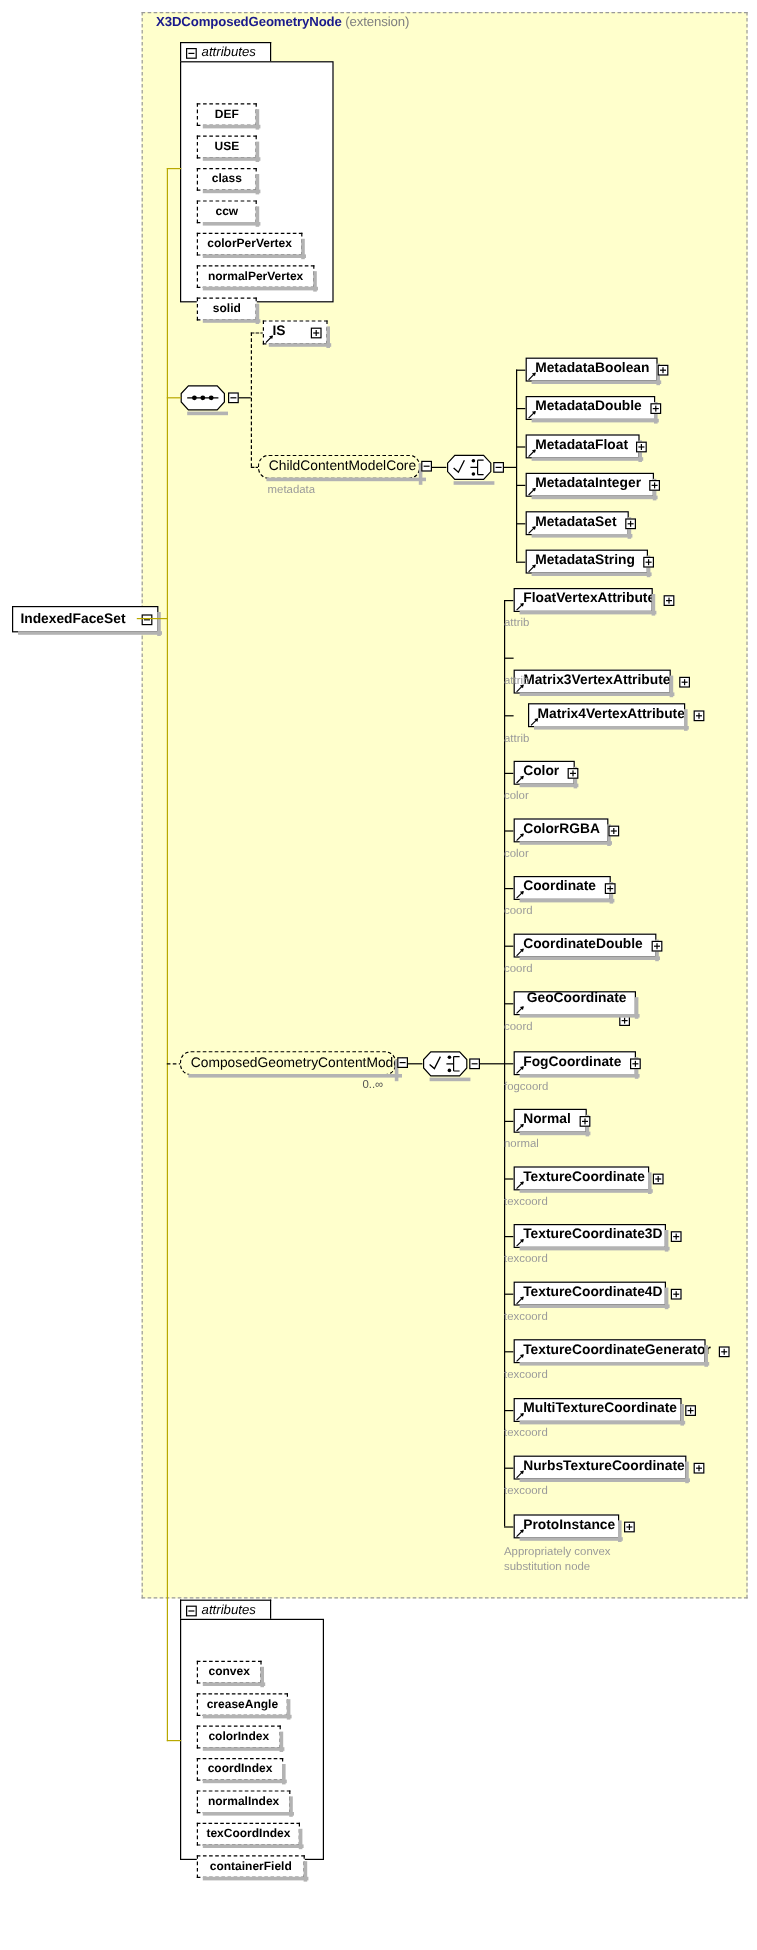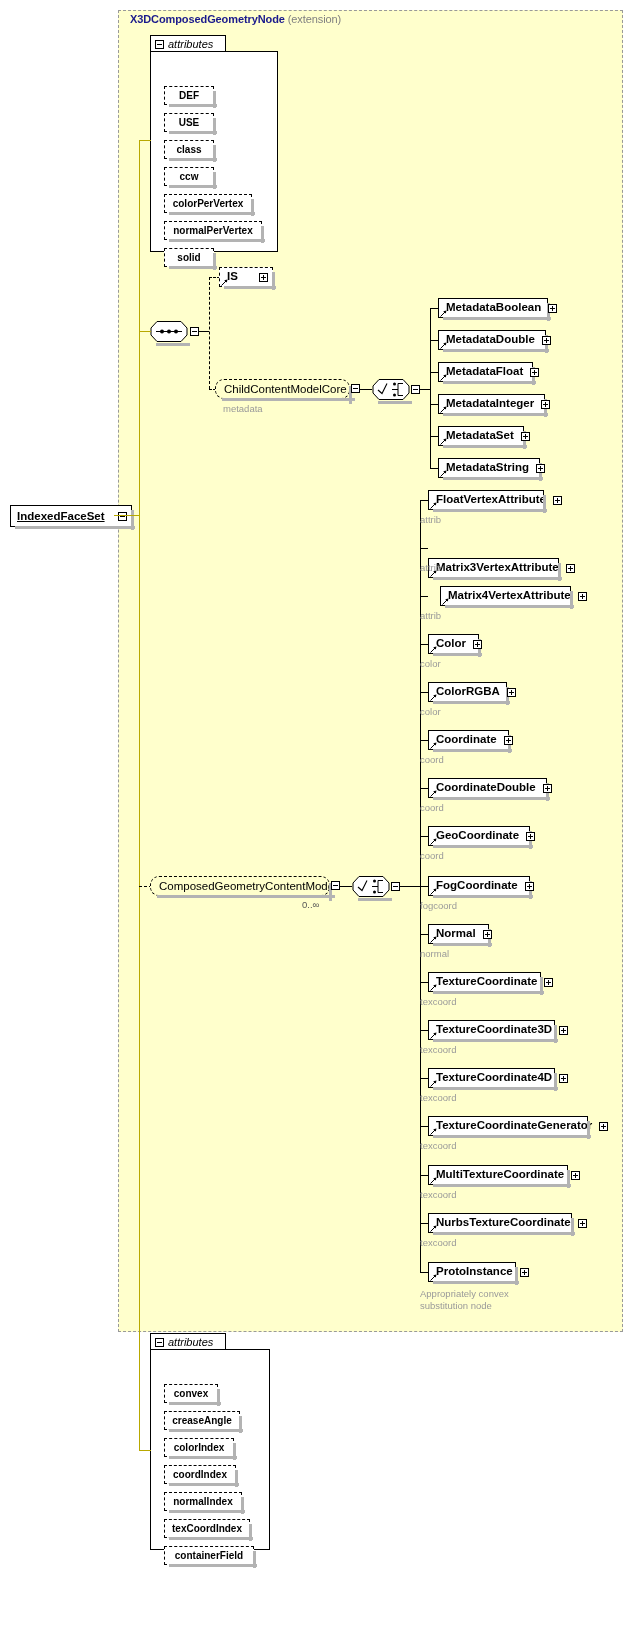--- a/index.html
+++ b/index.html
@@ -260,21 +260,20 @@
     position: absolute;
     height: 22px;
     background: #ffffff;
     border: 1px solid #000000;
     box-sizing: border-box;
     display: flex;
     align-items: center;
     gap: 13px;
     padding: 0 4px 0 6px;
     white-space: nowrap;
-    text-decoration: underline;
   }
   .root-node::after {
     content: "";
     position: absolute;
     left: 4px;
     top: 100%;
     width: 100%;
     height: 3px;
     background: #b3b3b3;
   }
@@ -539,21 +538,21 @@
     <span class="node-label">CoordinateDouble</span>
     <span class="pm plus" style="margin-left:auto;"></span>
     <svg class="refarrow" viewBox="0 0 7 7">
         <path d="M0.5,6.5 L6,1" stroke="#000" stroke-width="1" fill="none"></path>
         <path d="M6.5,0.5 L3.2,1.2 L5.8,3.6 Z" fill="#000"></path>
       </svg>
   </div>
   <div class="hint" style="left:420px; top:802px;">coord</div>
 
   <div class="ln h" style="left:420px; top:836px; width:8px;"></div>
-  <div class="node" style="left:428px; top:826px; width:102px;">
+  <div class="node" style="left:428px; top:826px; width:102px;flex-direction:column;">
     <span class="node-label">GeoCoordinate</span>
     <span class="pm plus" style="margin-left:auto;"></span>
     <svg class="refarrow" viewBox="0 0 7 7">
         <path d="M0.5,6.5 L6,1" stroke="#000" stroke-width="1" fill="none"></path>
         <path d="M6.5,0.5 L3.2,1.2 L5.8,3.6 Z" fill="#000"></path>
       </svg>
   </div>
   <div class="hint" style="left:420px; top:850px;">coord</div>
 
   <div class="ln h" style="left:420px; top:886px; width:8px;"></div>

